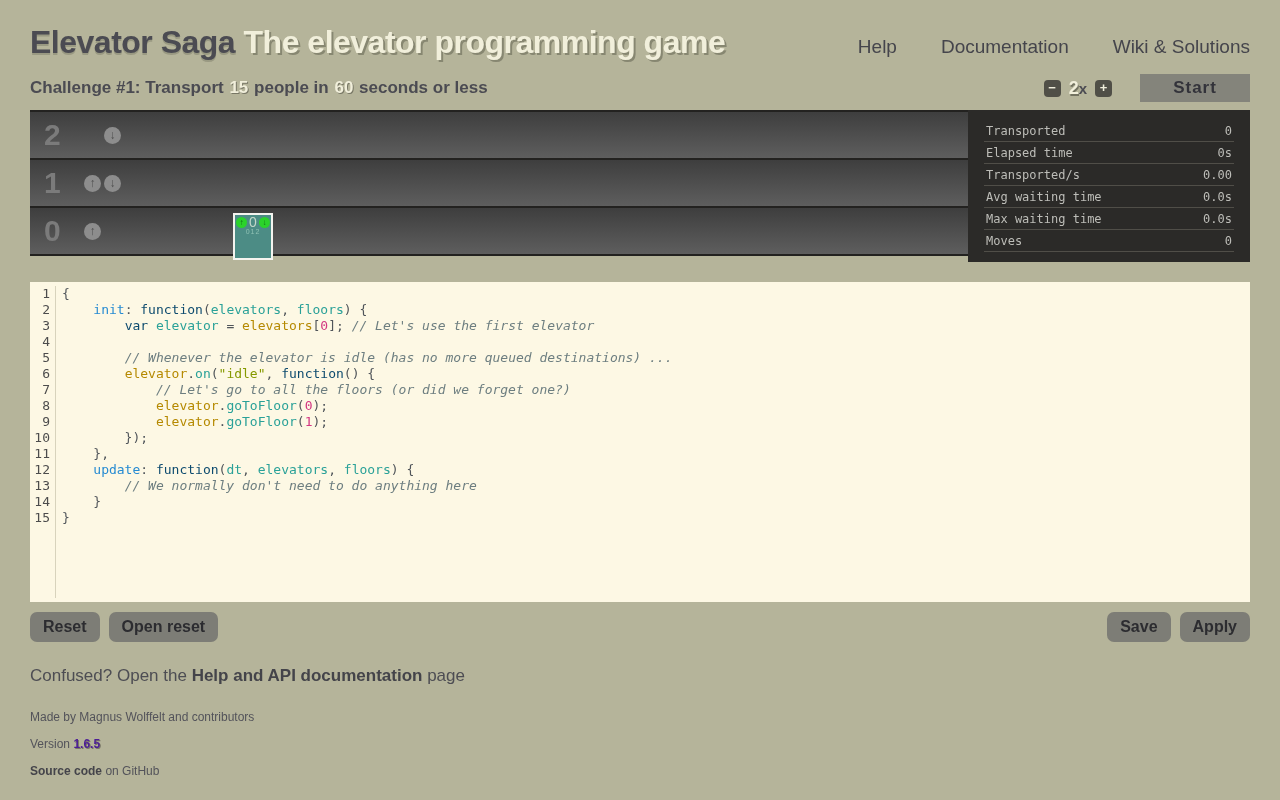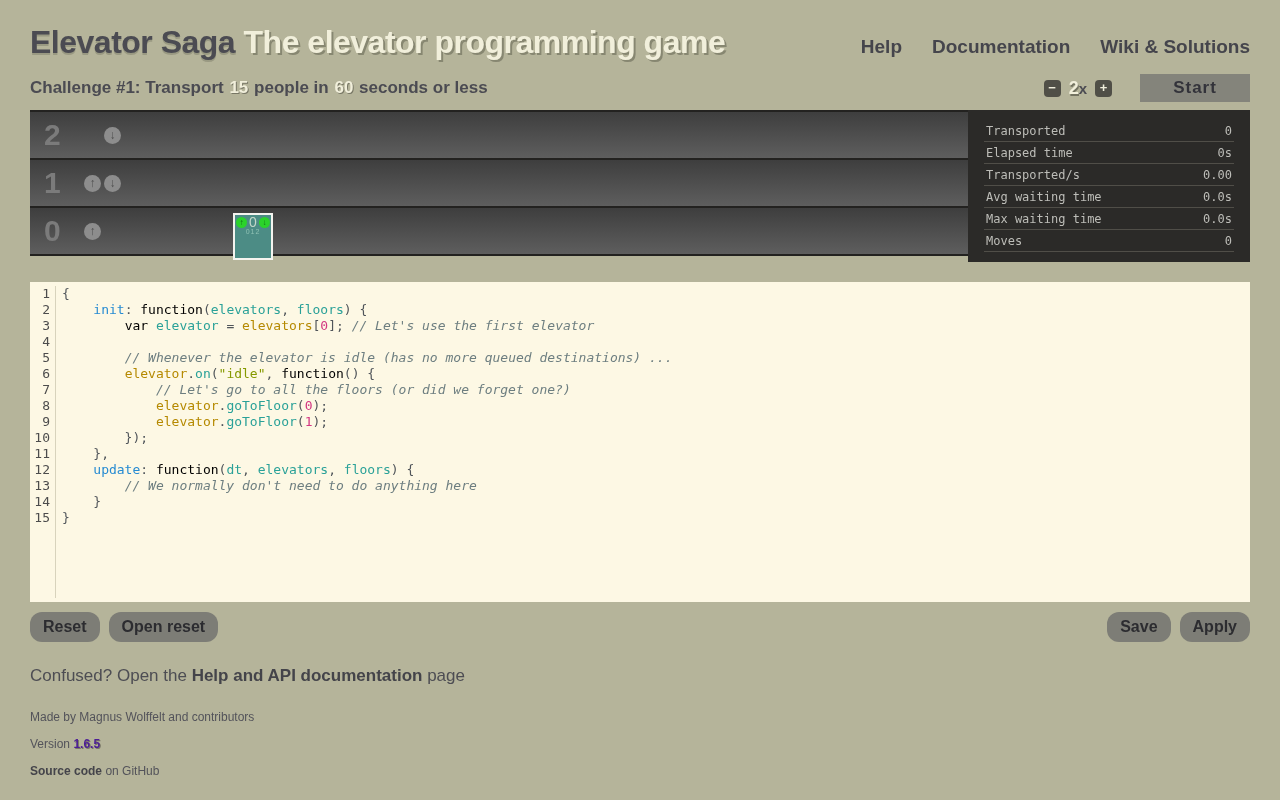--- a/index.html
+++ b/index.html
@@ -11,21 +11,21 @@
     color:#4b4b52;
     overflow:hidden;
   }
   .app { width:1280px; height:783px; padding:24px 30px 0 30px; }
 
   
   .header { display:flex; justify-content:space-between; align-items:baseline; }
   .title { font-size:32px; font-weight:bold; letter-spacing:-0.5px; margin:0;
            text-shadow:0 2px 0 rgba(70,70,60,0.25); }
   .title .subtitle { color:#f1efdb; text-shadow:2px 2px 0 rgba(80,80,65,0.45); }
-  .nav { display:flex; gap:30px; font-size:19px; font-weight:bold; }
+  .nav { display:flex; gap:44px; font-size:19px; font-weight:normal; }
   .nav a { color:#45454c; text-decoration:none; cursor:pointer; }
 
   
   .challenge-bar { margin-top:12px; display:flex; justify-content:space-between; align-items:center; height:30px; }
   .challenge-text { font-size:17px; font-weight:bold; color:#4b4b52; }
   .em-light { color:#f1efdb; text-shadow:1px 1px 0 rgba(70,70,58,0.55); padding:0 1px; }
   .controls { display:flex; align-items:center; gap:8px; }
   .scale-btn { width:17px; height:17px; border-radius:4px; background:#504f47; color:#efeddb;
                font-size:13px; font-weight:bold; display:flex; align-items:center; justify-content:center;
                border:none; cursor:pointer; padding:0 0 1px 0; font-family:inherit; }
@@ -62,33 +62,33 @@
               padding:4px 2px 3px 2px; border-bottom:1px solid #504e48;gap:16px; }
 
   
   .editor { margin-top:20px; height:320px; background:#fdf8e4; display:flex;
             font-family:"DejaVu Sans Mono", monospace; font-size:13px; line-height:16px;
             padding:4px 0; cursor:text; }
   .gutter { width:26px; text-align:right; padding-right:5px; border-right:1px solid #d8d3bc; color:#4c4c4c; }
   .gut-num { height:16px; }
   .code { flex:1; padding-left:6px; white-space:pre; color:#50555a; overflow:hidden; }
   .cm-line { height:16px; }
-  .tk-kw  { color:#000000; }
+  .tk-kw  { color:#0c4a6e; }
   .tk-prop{ color:#268bd2; }
   .tk-def { color:#2aa198; }
   .tk-var { color:#b58900; }
   .tk-str { color:#859900; }
   .tk-num { color:#d33682; }
   .tk-com { color:#6d7e80; font-style:italic; }
   .tk-p   { color:#50555a; }
 
   
   .btn-row { margin-top:10px; display:flex; justify-content:space-between; }
   .btn-group { display:flex; gap:9px; }
-  .btn { background:#7d7d76; border:none; border-radius:12px; color:#2c2c30; font-weight:bold;
+  .btn { background:#7d7d76; border:none; border-radius:7px; color:#2c2c30; font-weight:bold;
          font-size:16px; padding:4px 13px; height:30px; cursor:pointer; font-family:inherit; }
 
   
   .confused { margin-top:24px; font-size:17px; color:#4d4d53; }
   .confused .doc-link { font-weight:bold; color:#44444a; cursor:pointer; }
   .foot { margin-top:24px; font-size:12px; color:#53535a; }
   .foot-line { margin-bottom:13px; }
   .ver-val { color:#4c1d95; font-weight:bold; text-shadow:1px 1px 0 rgba(70,70,58,0.55); }
   .src-link { font-weight:bold; color:#44444a; cursor:pointer; }
 </style>

